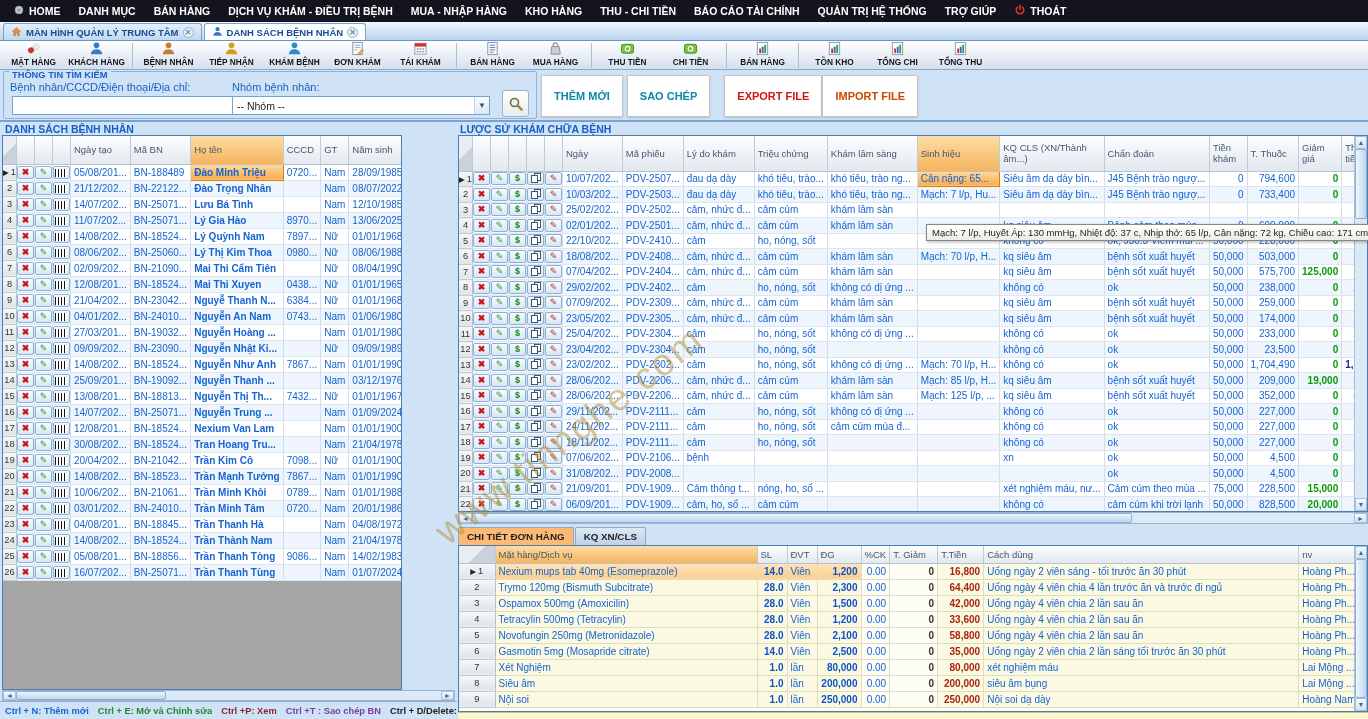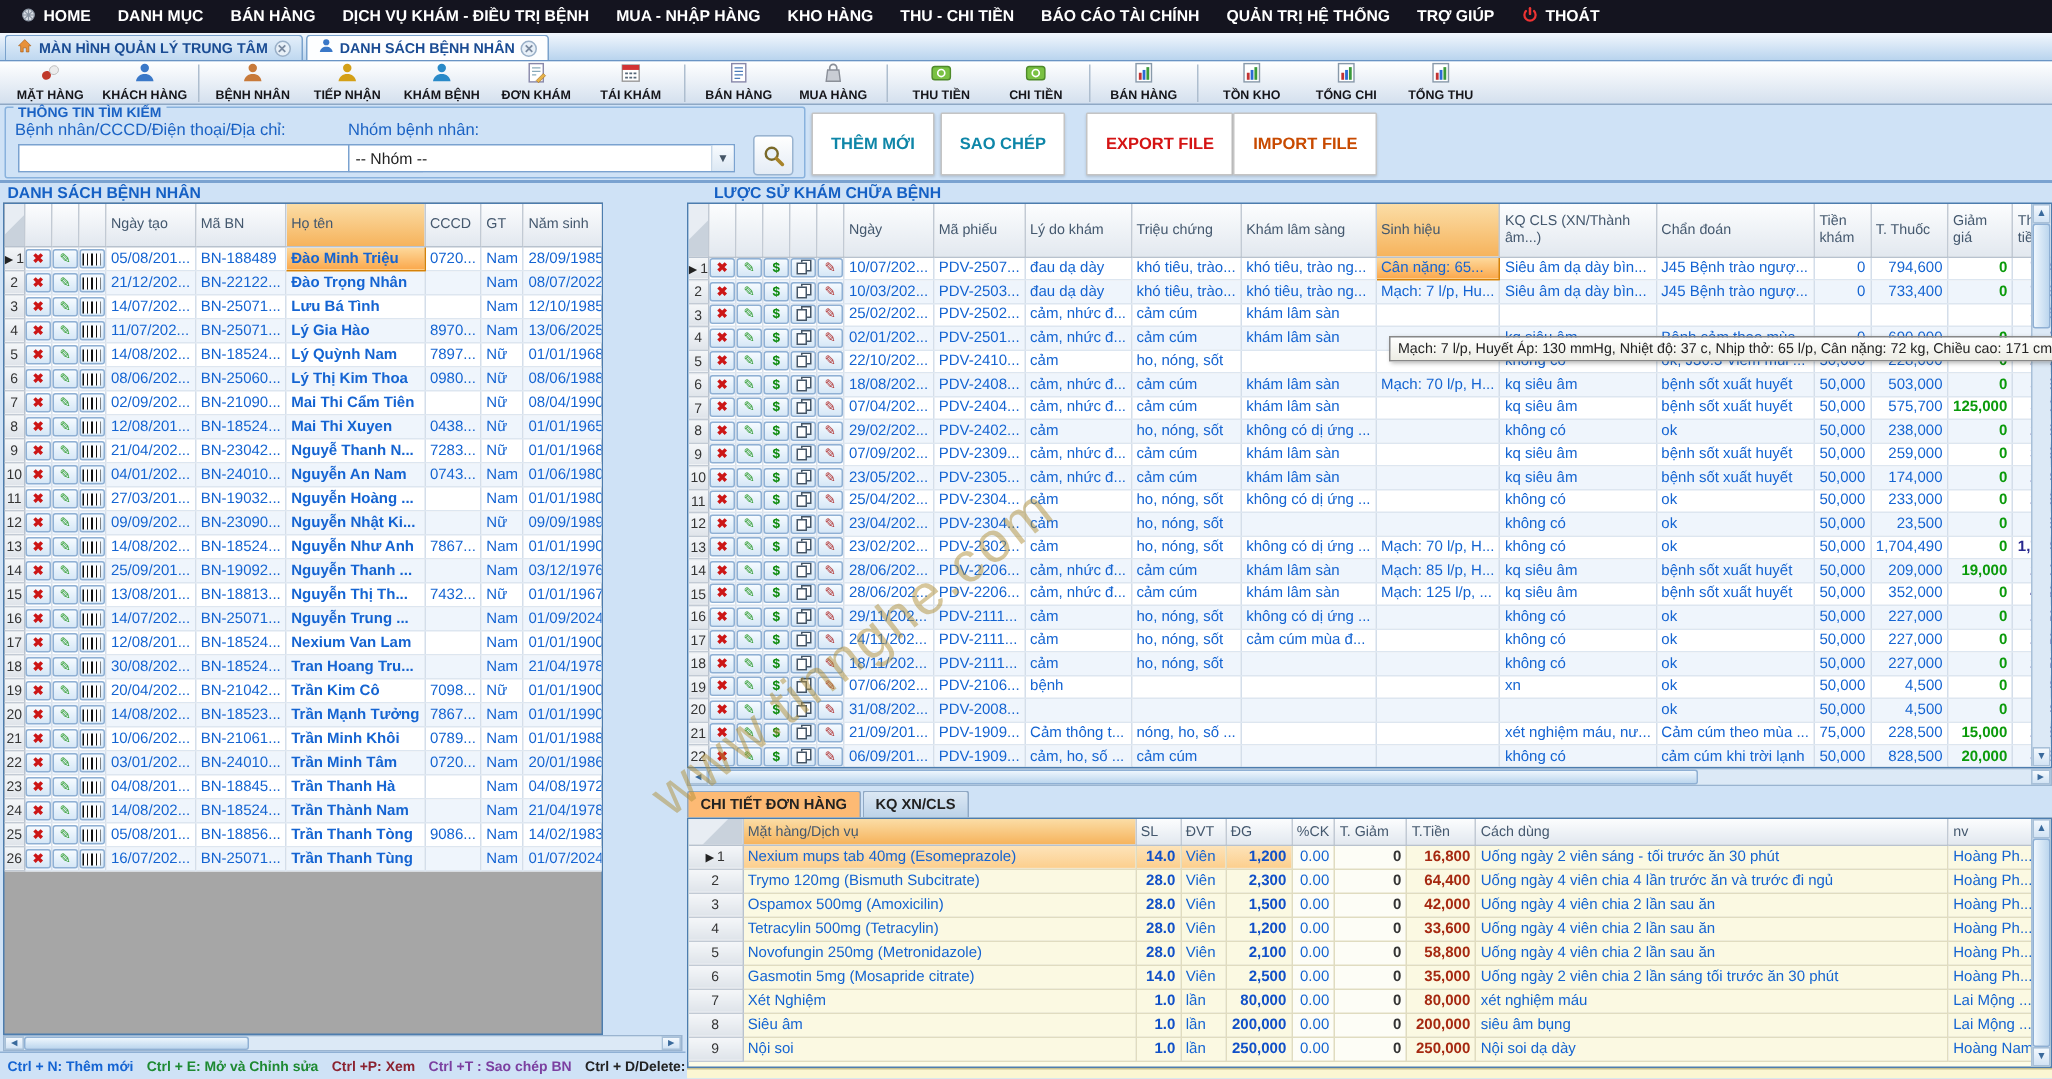--- a/index.html
+++ b/index.html
@@ -449,21 +449,21 @@
           <td class="gc ">2</td>
         </tr>
         <tr style="height:16px" class="">
           <td class="rnum">9</td>
           <td class="icell"><span class="ric ic-del">✖</span></td>
           <td class="icell"><span class="ric ic-edit">✎</span></td>
           <td class="icell"><span class="ric ic-bar"><i></i></span></td>
           <td class="gc ">21/04/202...</td>
           <td class="gc ">BN-23042...</td>
           <td class="gc c-name">Nguyễ Thanh N...</td>
-          <td class="gc ">7283...</td>
+          <td class="gc ">6384...</td>
           <td class="gc ">Nữ</td>
           <td class="gc ">01/01/1968</td>
           <td class="gc ">58</td>
           <td class="gc ">2</td>
         </tr>
         <tr style="height:16px" class="alt">
           <td class="rnum">10</td>
           <td class="icell"><span class="ric ic-del">✖</span></td>
           <td class="icell"><span class="ric ic-edit">✎</span></td>
           <td class="icell"><span class="ric ic-bar"><i></i></span></td>
@@ -711,21 +711,21 @@
   <span class="sb-btn">►</span>
 </div>
 <div class="statusbar" id="statusbar">
     <span style="color:#1464D2">Ctrl + N: Thêm mới</span>
     <span style="color:#1E8A32">Ctrl + E: Mở và Chỉnh sửa</span>
     <span style="color:#8B2230">Ctrl +P: Xem</span>
     <span style="color:#7B3FA0">Ctrl +T : Sao chép BN</span>
     <span style="color:#222222">Ctrl + D/Delete: Xóa BN</span>
   </div>
 
-<span class="ptitle" style="left:476px;top:123px">LƯỢC SỬ KHÁM CHỮA BỆNH</span>
+<span class="ptitle" style="left:460px;top:123px">LƯỢC SỬ KHÁM CHỮA BỆNH</span>
 <div class="gridwrap" style="left:458px;top:135px;width:910px;height:377px;background:#fff">
   <table class="grid" id="hgrid">
       <colgroup>
         <col style="width:32px">
         <col style="width:21px">
         <col style="width:21px">
         <col style="width:21px">
         <col style="width:21px">
         <col style="width:21px">
         <col style="width:55px">

